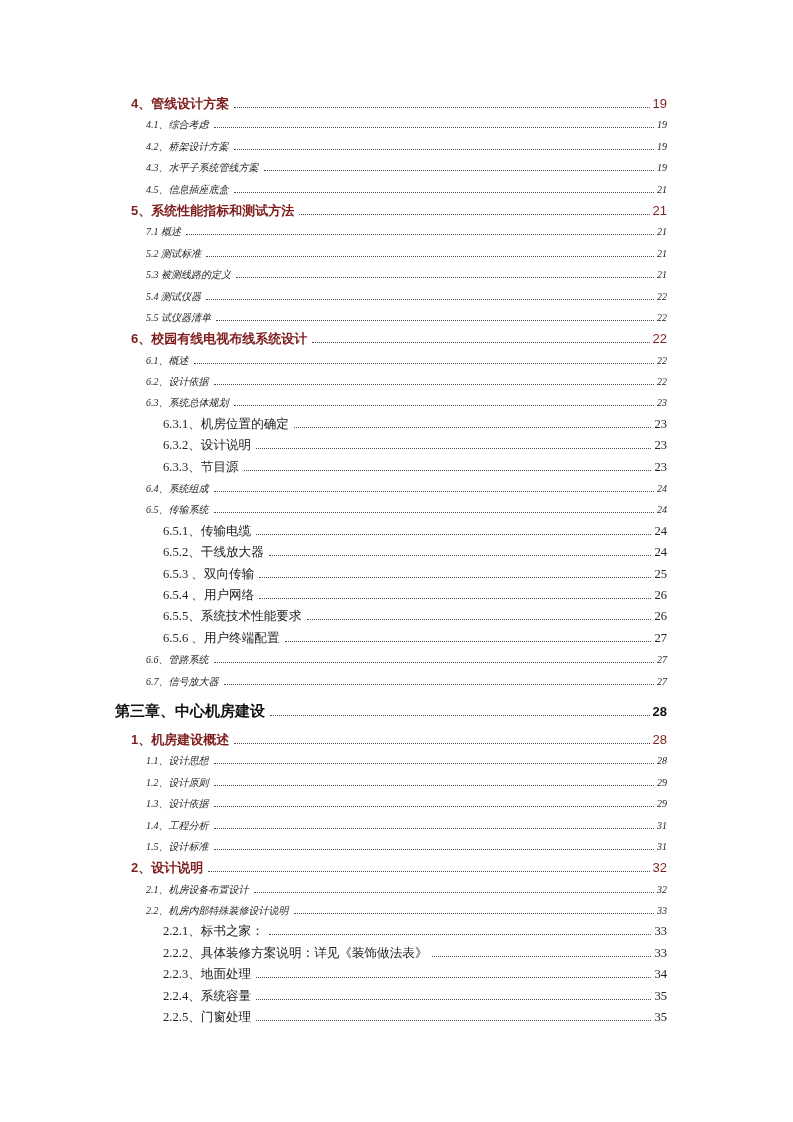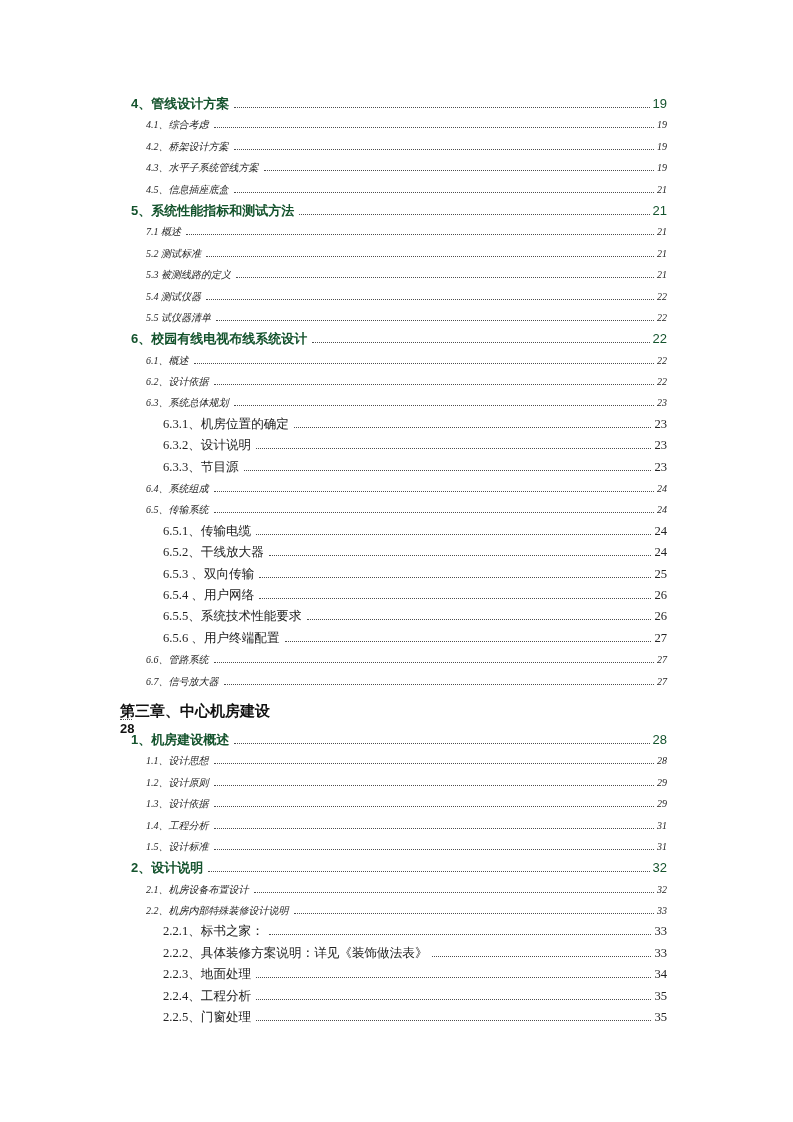--- a/index.html
+++ b/index.html
@@ -41,28 +41,27 @@
   .toc-page { flex: 0 0 auto; }
 
   
   .lv-chapter {
     font-weight: bold;
     font-size: 15px;
     color: #111111;
     height: 22px;
     margin-top: 8px;
     margin-bottom: 7px;
-    flex-direction: column;
   }
   .lv-chapter .toc-page { font-size: 13px; }
 
   
   .lv-h1 {
     font-weight: bold;
-    color: #14532d;
+    color: #7f1d1d;
     padding-left: 16px;
   }
   .lv-h1 .toc-page { font-weight: normal; }
 
   
   .lv-h2 {
     font-style: italic;
     font-family: "Liberation Serif", serif;
     font-size: 10px;
     color: #1e1e1e;
@@ -347,21 +346,21 @@
       <span class="toc-page">33</span>
     </div>
 
     <div class="toc-row lv-h3">
       <span class="toc-label">2.2.3、地面处理</span>
       <span class="toc-leader"></span>
       <span class="toc-page">34</span>
     </div>
 
     <div class="toc-row lv-h3">
-      <span class="toc-label">2.2.4、工程分析</span>
+      <span class="toc-label">2.2.4、系统容量</span>
       <span class="toc-leader"></span>
       <span class="toc-page">35</span>
     </div>
 
     <div class="toc-row lv-h3">
       <span class="toc-label">2.2.5、门窗处理</span>
       <span class="toc-leader"></span>
       <span class="toc-page">35</span>
     </div>
   </main>

